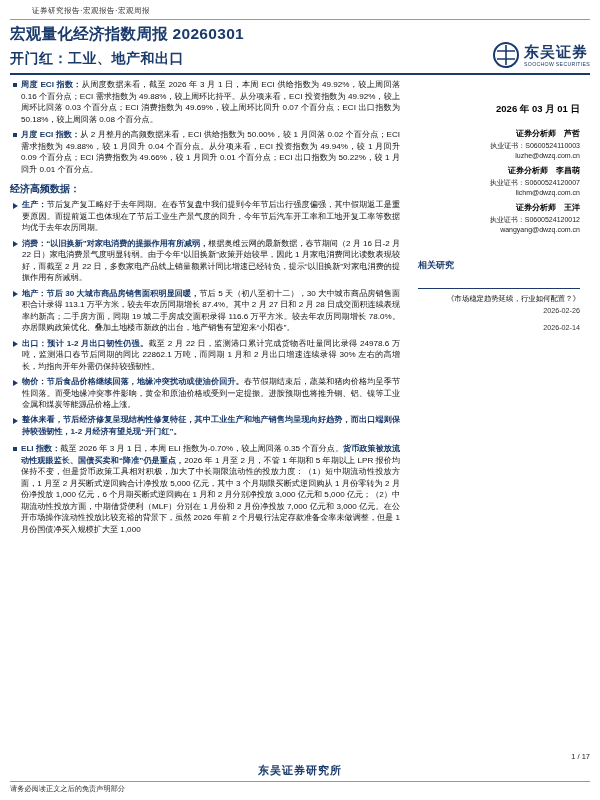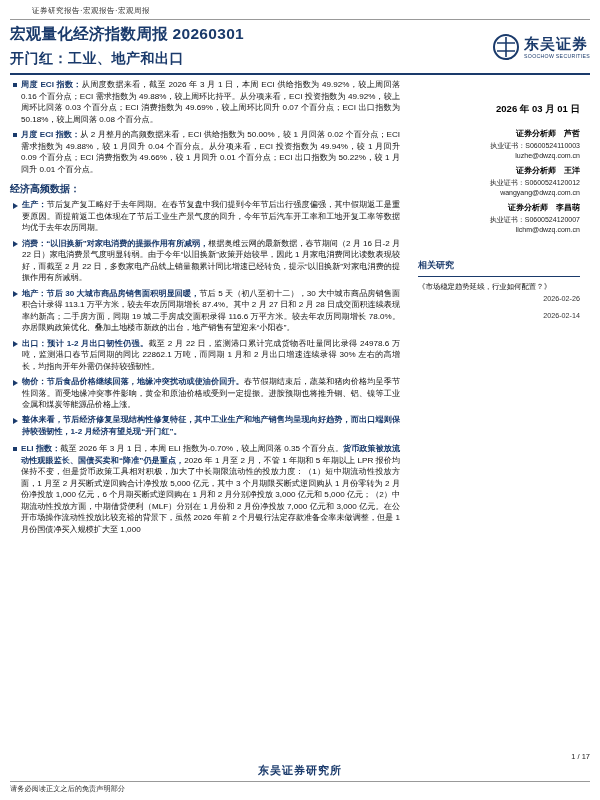--- a/index.html
+++ b/index.html
@@ -28,21 +28,21 @@
     padding-left: 22px;
     letter-spacing: 0.5px;
   }
   .hr-top {
     border: 0;
     border-top: 1px solid #999;
     margin: 3px 0 0 0;
   }
   .header {
     display: flex;
-    align-items: center;
+    align-items: flex-end;
     justify-content: space-between;
     margin-top: 4px;
   }
   .header-left {
     width: 400px;
   }
   .doc-title {
     font-size: 15.5px;
     font-weight: bold;
     color: #1a3a6b;
@@ -168,34 +168,34 @@
   .analyst-mail {
     font-size: 7px;
     color: #222;
     margin-bottom: 1px;
   }
   .rel-head {
     font-size: 9px;
     font-weight: bold;
     color: #1a3a6b;
     margin-top: 26px;
-    margin-bottom: 4px;
+    margin-bottom: 16px;
     text-align: left;
   }
   .rel-rule {
     border: 0;
     border-top: 1px solid #1a3a6b;
     margin: 0 0 5px 0;
   }
   .rel-item {
     font-size: 7.4px;
     color: #111;
     line-height: 1.35;
     margin-bottom: 2px;
-    text-align: left;
+    text-align: right;
   }
   .rel-date {
     font-size: 7.2px;
     color: #333;
     text-align: right;
     margin-bottom: 8px;
   }
   .footer {
     position: absolute;
     left: 10px;
@@ -306,28 +306,28 @@
     <div class="col-right">
       <div class="right-date">2026 年 03 月 01 日</div>
 
       <div class="analyst-block">
         <div>
           <div class="analyst-line">证券分析师　芦哲</div>
           <div class="analyst-sub">执业证书：S0600524110003</div>
           <div class="analyst-mail">luzhe@dwzq.com.cn</div>
         </div>
         <div style="margin-top:6px;">
+          <div class="analyst-line">证券分析师　李昌萌</div>
+          <div class="analyst-sub">执业证书：S0600524120007</div>
+          <div class="analyst-mail">lichm@dwzq.com.cn</div>
+        </div>
+        <div style="margin-top:6px;">
           <div class="analyst-line">证券分析师　王洋</div>
           <div class="analyst-sub">执业证书：S0600524120012</div>
           <div class="analyst-mail">wangyang@dwzq.com.cn</div>
-        </div>
-        <div style="margin-top:6px;">
-          <div class="analyst-line">证券分析师　李昌萌</div>
-          <div class="analyst-sub">执业证书：S0600524120007</div>
-          <div class="analyst-mail">lichm@dwzq.com.cn</div>
         </div>
       </div>
 
       <div class="rel-head">相关研究</div>
       <hr class="rel-rule">
 
       <div>
         <div class="rel-item">《市场稳定趋势延续，行业如何配置？》</div>
         <div class="rel-date">2026-02-26</div>
       </div>

